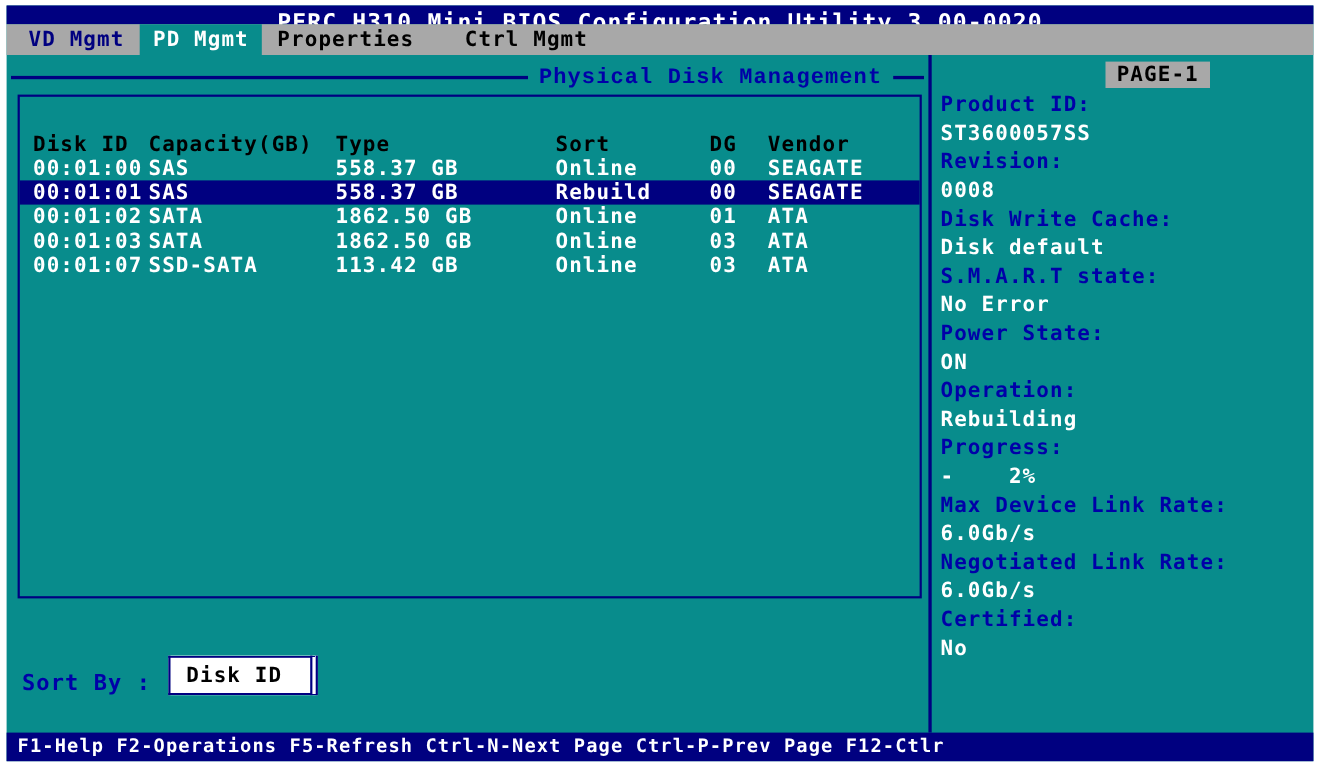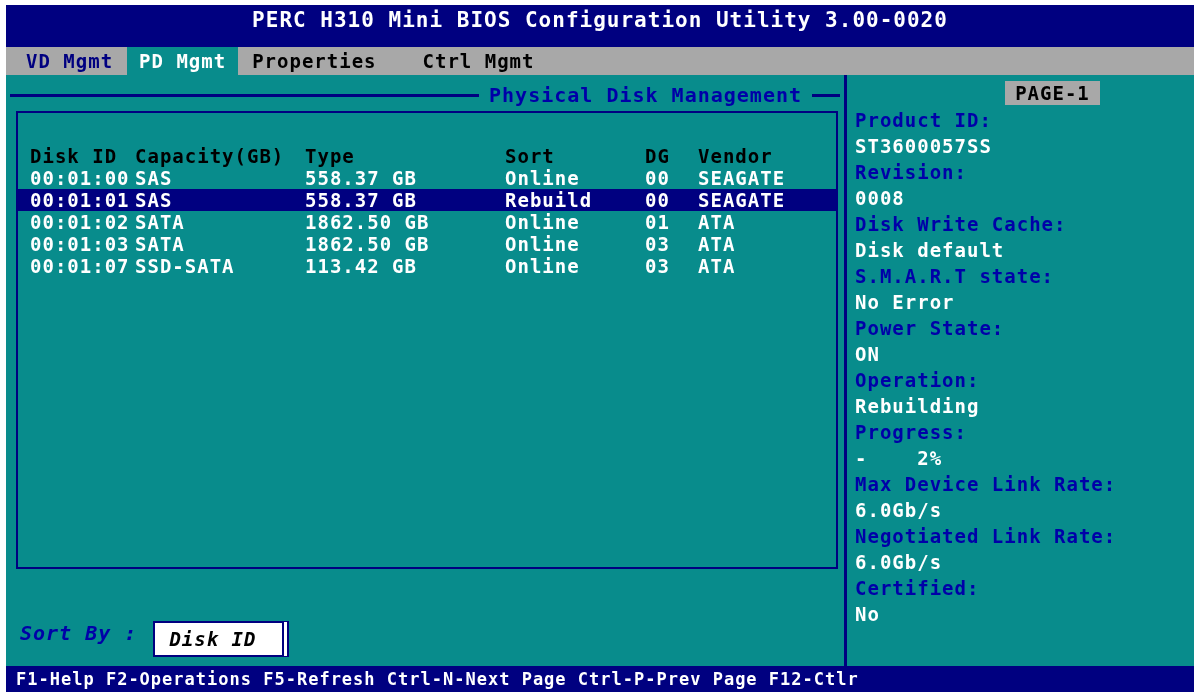--- a/index.html
+++ b/index.html
@@ -12,21 +12,21 @@
     letter-spacing: 1px;
     overflow: hidden;
   }
   .screen {
     position: absolute; top: 5px; left: 6px; right: 6px; bottom: 6px;
     display: flex; flex-direction: column;
     background: var(--teal, #088C8C);
   }
   
   .title-bar {
-    height: 42px; line-height: 30px;
+    height: 17px; line-height: 30px;
     background: var(--navy, #000080);
     color: var(--white, #ffffff);
     text-align: center;
     font-size: 21px;
     white-space: nowrap;
   }
   
   .menu-bar {
     height: 28px; line-height: 28px;
     background: var(--gray, #A8A8A8);
@@ -35,21 +35,21 @@
     font-size: 19px;
     color: var(--black, #000000);
   }
   .menu-item { padding: 0 12px; white-space: nowrap; }
   .menu-item + .menu-item { margin-left: 2px; }
   .menu-item:nth-child(4) { margin-left: 22px; }
   .menu-item.active { background: var(--teal, #088C8C); color: var(--white, #ffffff); }
   
   .main { flex: 1; display: flex; min-height: 0; }
   .left-region { width: 838px; display: flex; flex-direction: column; padding-top: 8px; }
-  .section-title-row { display: flex; align-items: center; height: 24px; padding: 0 4px; }
+  .section-title-row { display: flex; align-items: center; height: 24px; padding: 0 4px; font-family: Liberation Mono, monospace; }
   .hline { height: 3px; background: var(--navy, #000080); flex: 1; }
   .hline.right { flex: 0 0 28px; }
   .section-title { color: var(--blue, #0000A8); font-size: 20px; padding: 0 10px; white-space: nowrap; }
   .disk-panel {
     margin: 4px 6px 0 10px;
     height: 458px;
     border: 2px solid var(--navy, #000080);
     padding-top: 32px;
     box-sizing: border-box;
   }
@@ -57,21 +57,21 @@
     display: grid;
     grid-template-columns: 105px 170px 200px 140px 53px 1fr;
     padding-left: 12px;
     font-size: 19px;
     line-height: 22px;
     white-space: nowrap;
   }
   .disk-grid.header { color: var(--black, #000000); }
   .disk-row { color: var(--white, #ffffff); }
   .disk-row.selected { background: var(--navy, #000080); }
-  .sort-row { margin: 52px 0 0 14px; display: flex; align-items: flex-start; font-style: italic; }
+  .sort-row { margin: 52px 0 0 14px; display: flex; align-items: flex-end; }
   .sort-label { color: var(--blue, #0000A8); font-size: 20px; margin-right: 16px; white-space: nowrap; }
   .sort-box {
     background: var(--white, #ffffff);
     color: var(--black, #000000);
     border: 2px solid var(--navy, #000080);
     border-right: 7px double var(--navy, #000080);
     padding: 5px 26px 5px 14px;
     font-size: 19px;
     white-space: nowrap;
   }

